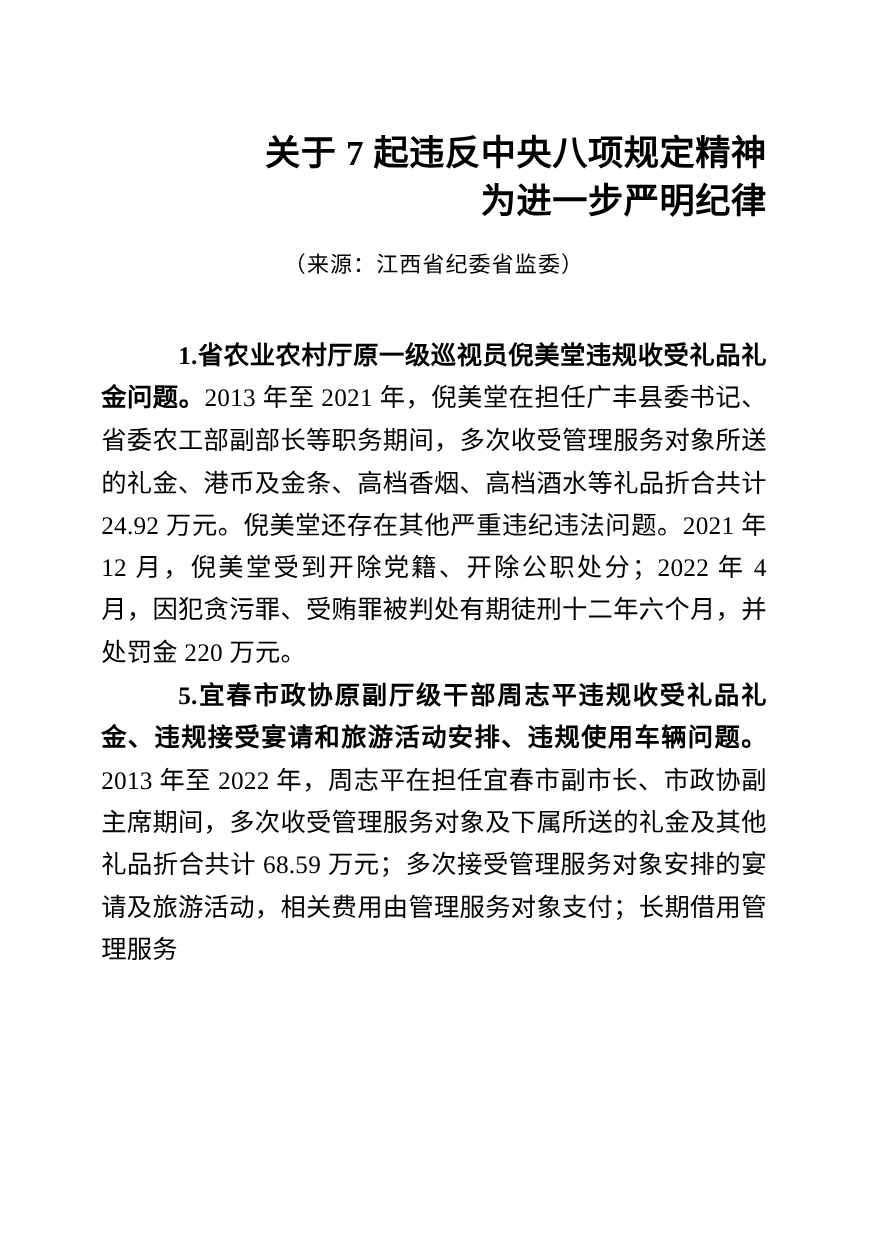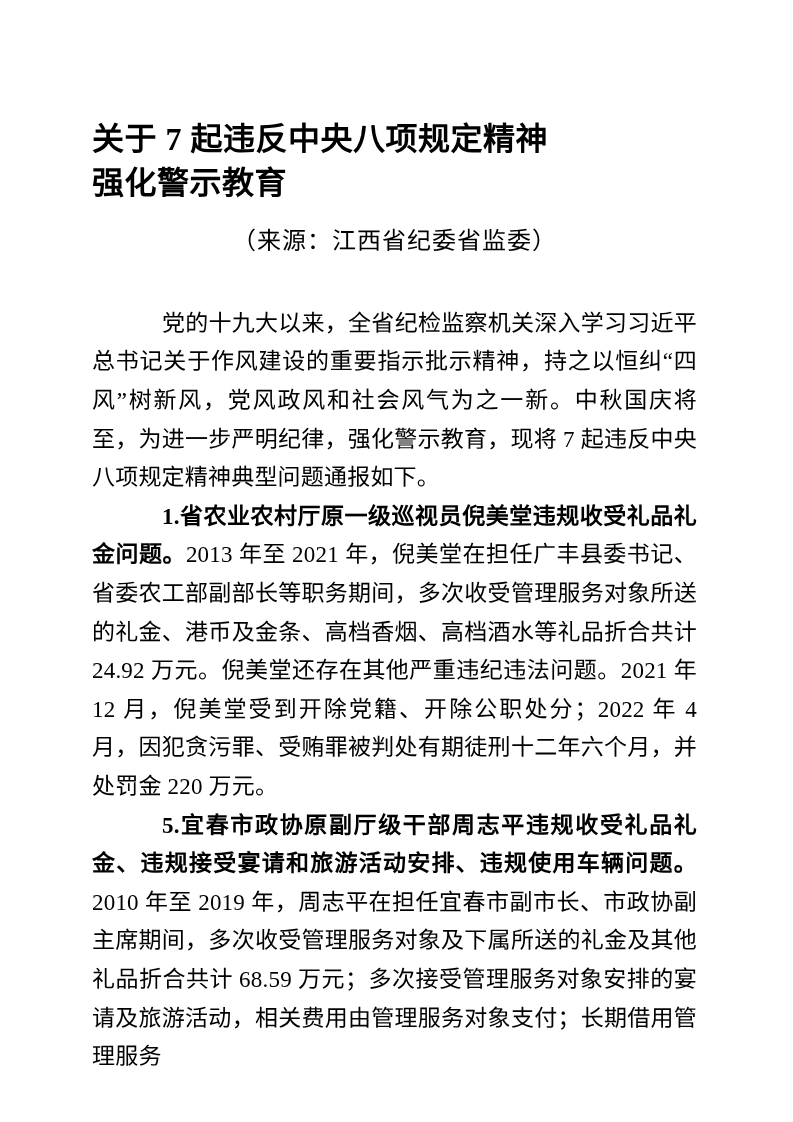--- a/index.html
+++ b/index.html
@@ -13,33 +13,33 @@
     height: 1122px;
     background: #ffffff;
     overflow: hidden;
     font-family: "Liberation Serif", "DejaVu Serif", serif;
     color: #000000;
   }
   .doc {
     padding: 96px 96px 0 92px; 
   }
   .doc-title {
-    text-align: left;
+    text-align: right;
     font-size: 32px;
     line-height: 44px;
     font-weight: bold;
     letter-spacing: 0.5px;
   }
   .doc-title .title-line {
     display: block;
   }
   .doc-source {
     margin-top: 6px;
     text-align: center;
-    font-size: 24px;
+    font-size: 20px;
     line-height: 28px;
     letter-spacing: 1px;
     font-weight: normal;
   }
   .doc-body {
     margin-top: 50px;
   }
   .para {
     margin: 0;
     font-size: 23px;
@@ -53,34 +53,31 @@
   }
 </style>
 </head>
 <body>
 
 <div class="page">
   <div class="doc">
 
     <h1 class="doc-title">
       <span class="title-line">关于 7 起违反中央八项规定精神</span>
-      <span class="title-line">强化警示教育</span>
+      <span class="title-line">为进一步严明纪律</span>
     </h1>
 
     <div class="doc-source">（来源：江西省纪委省监委）</div>
 
     <div class="doc-body">
 
-      <p class="para">
-        <b class="para-lead"></b><span>党的十九大以来，全省纪检监察机关深入学习习近平总书记关于作风建设的重要指示批示精神，持之以恒纠“四风”树新风，党风政风和社会风气为之一新。中秋国庆将至，为进一步严明纪律，强化警示教育，现将 7 起违反中央八项规定精神典型问题通报如下。</span>
-      </p>
 
       <p class="para">
         <b class="para-lead">1.省农业农村厅原一级巡视员倪美堂违规收受礼品礼金问题。</b><span>2013 年至 2021 年，倪美堂在担任广丰县委书记、省委农工部副部长等职务期间，多次收受管理服务对象所送的礼金、港币及金条、高档香烟、高档酒水等礼品折合共计 24.92 万元。倪美堂还存在其他严重违纪违法问题。2021 年 12 月，倪美堂受到开除党籍、开除公职处分；2022 年 4 月，因犯贪污罪、受贿罪被判处有期徒刑十二年六个月，并处罚金 220 万元。</span>
       </p>
 
       <p class="para">
-        <b class="para-lead">5.宜春市政协原副厅级干部周志平违规收受礼品礼金、违规接受宴请和旅游活动安排、违规使用车辆问题。</b><span>2010 年至 2019 年，周志平在担任宜春市副市长、市政协副主席期间，多次收受管理服务对象及下属所送的礼金及其他礼品折合共计 68.59 万元；多次接受管理服务对象安排的宴请及旅游活动，相关费用由管理服务对象支付；长期借用管理服务</span>
+        <b class="para-lead">5.宜春市政协原副厅级干部周志平违规收受礼品礼金、违规接受宴请和旅游活动安排、违规使用车辆问题。</b><span>2013 年至 2022 年，周志平在担任宜春市副市长、市政协副主席期间，多次收受管理服务对象及下属所送的礼金及其他礼品折合共计 68.59 万元；多次接受管理服务对象安排的宴请及旅游活动，相关费用由管理服务对象支付；长期借用管理服务</span>
       </p>
 
     </div>
   </div>
 </div>
 
 </body></html>

